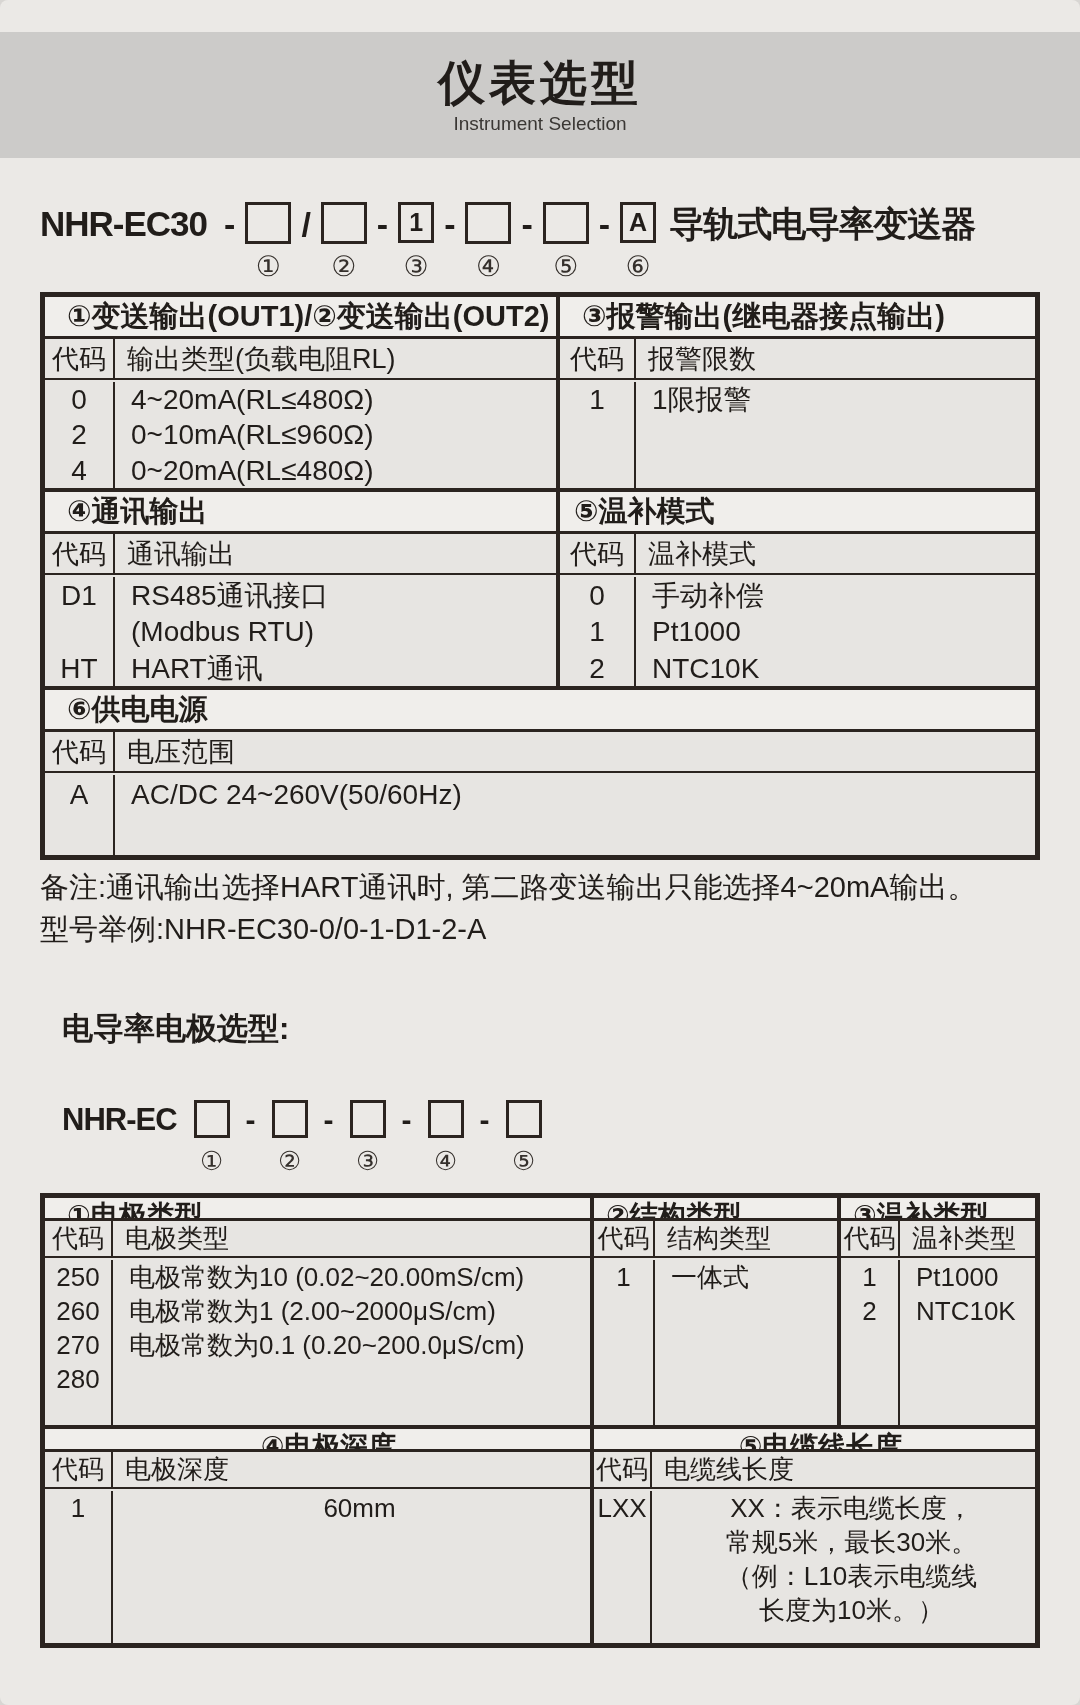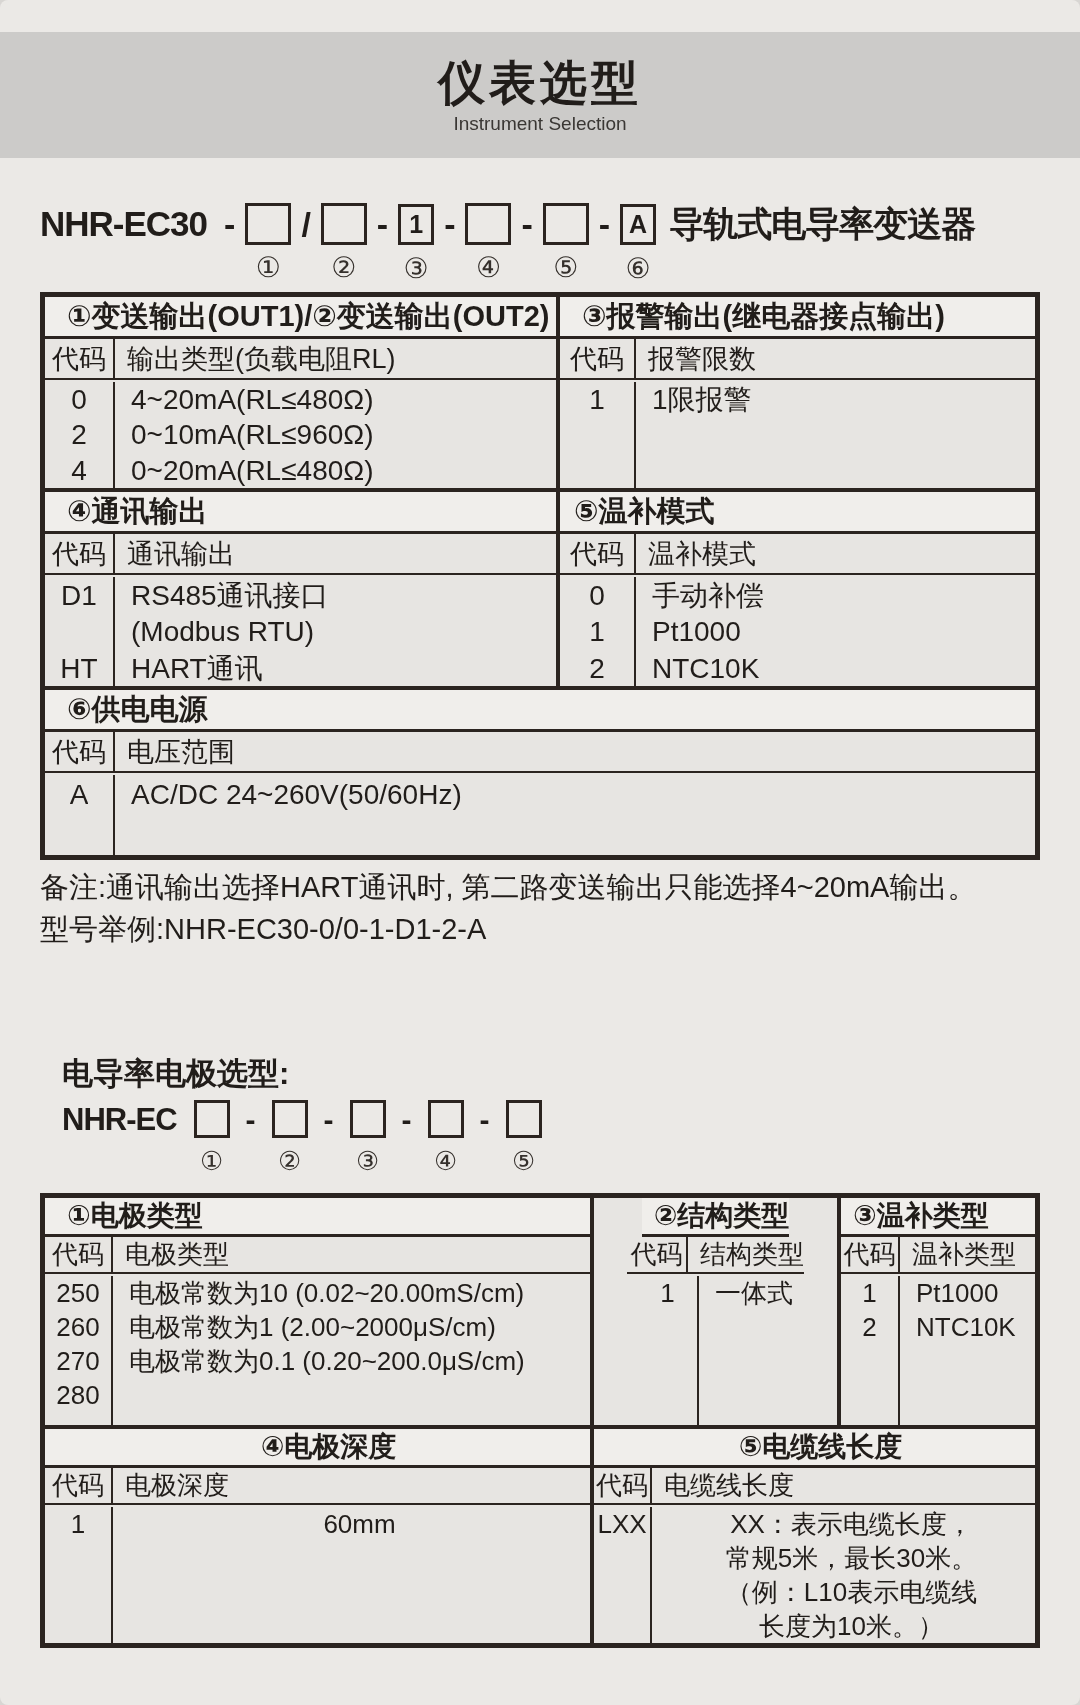--- a/index.html
+++ b/index.html
@@ -17,21 +17,21 @@
 
   
   .band-hdr{position:absolute;left:0;top:32px;width:1080px;height:126px;background:var(--band);
     display:flex;flex-direction:column;align-items:center;justify-content:center;}
   .band-hdr .t{font-size:47px;font-weight:bold;letter-spacing:4px;line-height:58px;}
   .band-hdr .s{font-size:19px;line-height:24px;color:#3a3734;}
 
   
   .model{position:absolute;display:flex;align-items:flex-start;}
   .model .txt{font-weight:bold;white-space:nowrap;}
-  .m1{left:40px;top:202px;align-items:center;}
+  .m1{left:40px;top:202px;}
   .m1 .txt{font-size:35px;line-height:44px;letter-spacing:-1px;}
   .m1 .suffix{margin-left:10px;}
   .m1 .prefix{margin-right:10px;}
   .sep{font-size:34px;font-weight:bold;line-height:44px;margin:0 7px;}
   .slot{position:relative;margin:0 3px;}
   .box{width:46px;height:42px;border:3px solid var(--bc);display:flex;align-items:center;justify-content:center;
     font-size:26px;font-weight:bold;background:transparent;}
   .box.small{width:36px;height:41px;font-size:25px;}
   .cnum{position:absolute;left:50%;transform:translateX(-50%);top:50px;font-size:28px;line-height:30px;color:#35302c;}
   .m2{left:62px;top:1100px;}
@@ -45,49 +45,49 @@
     display:flex;flex-direction:column;}
   .t1{top:292px;height:568px;}
   .t2{top:1193px;height:455px;}
   .bandrow{display:flex;}
   .bt{border-top:4px solid var(--bc);}
   .bl{border-left:4px solid var(--bc);}
   .sec{display:flex;flex-direction:column;min-width:0;}
   .sec-title{background:var(--titlebg);border-bottom:3px solid var(--bc);font-weight:bold;
     padding-left:22px;white-space:nowrap;overflow:hidden;}
   .t1 .sec-title{height:42px;line-height:39px;font-size:29px;}
-  .t2 .sec-title{height:39px;line-height:36px;font-size:28px;}
+  .t2 .sec-title{height:23px;line-height:36px;font-size:28px;}
   .hrow{display:flex;border-bottom:2px solid var(--bc);}
   .t1 .hrow{height:41px;font-size:27px;}
   .t2 .hrow{height:37px;font-size:26px;}
   .hcode{display:flex;align-items:center;justify-content:center;border-right:2px solid var(--bc);flex:none;}
   .hval{flex:1;display:flex;align-items:center;padding-left:12px;white-space:nowrap;overflow:hidden;}
   .body{flex:1;display:flex;min-height:0;}
   .bcol{display:flex;flex-direction:column;align-items:center;border-right:2px solid var(--bc);flex:none;}
   .vcol{flex:1;display:flex;flex-direction:column;padding-left:16px;min-width:0;}
   .ln{white-space:nowrap;overflow:hidden;}
   .t1 .ln{height:36px;line-height:36px;font-size:28px;}
   .t1 .bandB .ln{height:38px;line-height:38px;}
   .t1 .bandC .ln{height:40px;line-height:40px;}
   .t2 .ln{height:34px;line-height:34px;font-size:26px;}
   .w70{width:70px;} .w76{width:76px;} .w68{width:68px;} .w61{width:61px;} .w59{width:59px;} .w58{width:58px;}
   .t1 .bandA{height:191px;}
   .t1 .bandB{height:198px;}
   .t1 .bandC{flex:1;}
   .secL1{width:511px;}
   .t2 .bandTop{height:227px;}
   .t2 .bandBot{flex:1;text-align:center;}
-  .cA{width:545px;} .cB{width:247px;align-items:center;} .cC{flex:1;}
+  .cA{width:545px;} .cB{width:247px;} .cC{flex:1;}
   .body{padding-top:2px;}
 
   
   .notes{position:absolute;left:40px;top:866px;font-size:29px;line-height:42px;}
   .notes div{white-space:nowrap;}
 
-  .elec-head{position:absolute;left:62px;top:1053px;font-size:31px;font-weight:bold;}
+  .elec-head{position:absolute;left:62px;top:1008px;font-size:31px;font-weight:bold;}
 </style>
 </head>
 <body>
 
 <div id="canvas">
 
   <div class="band-hdr">
     <div class="t">仪表选型</div>
     <div class="s">Instrument Selection</div>
   </div>

